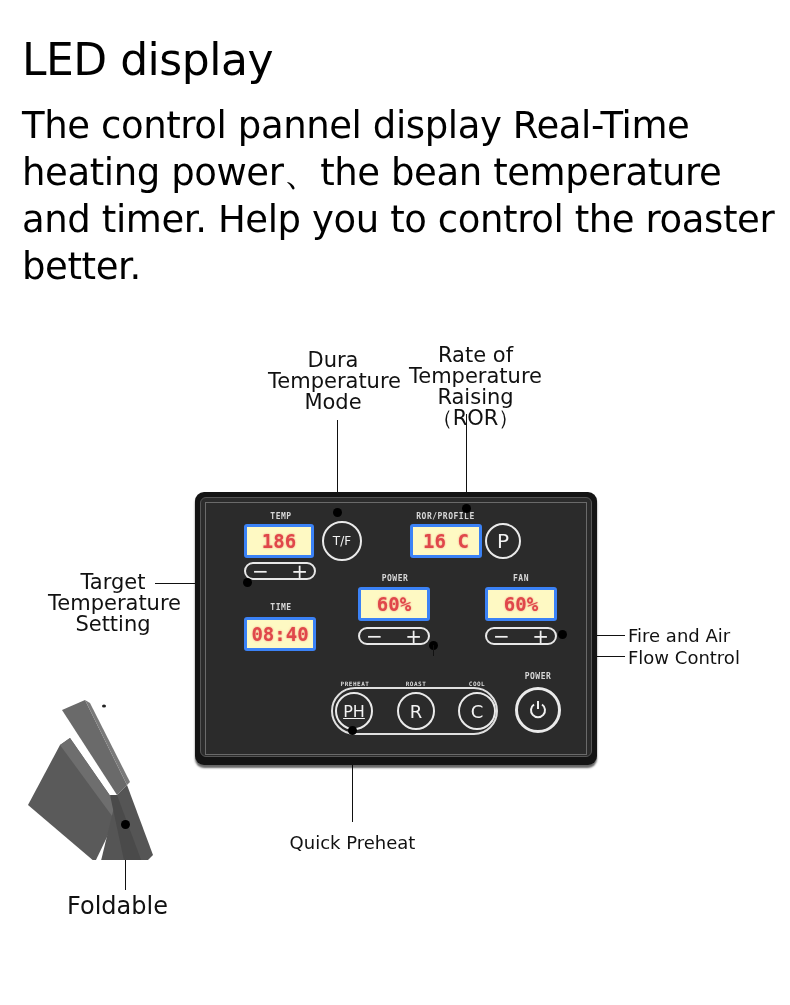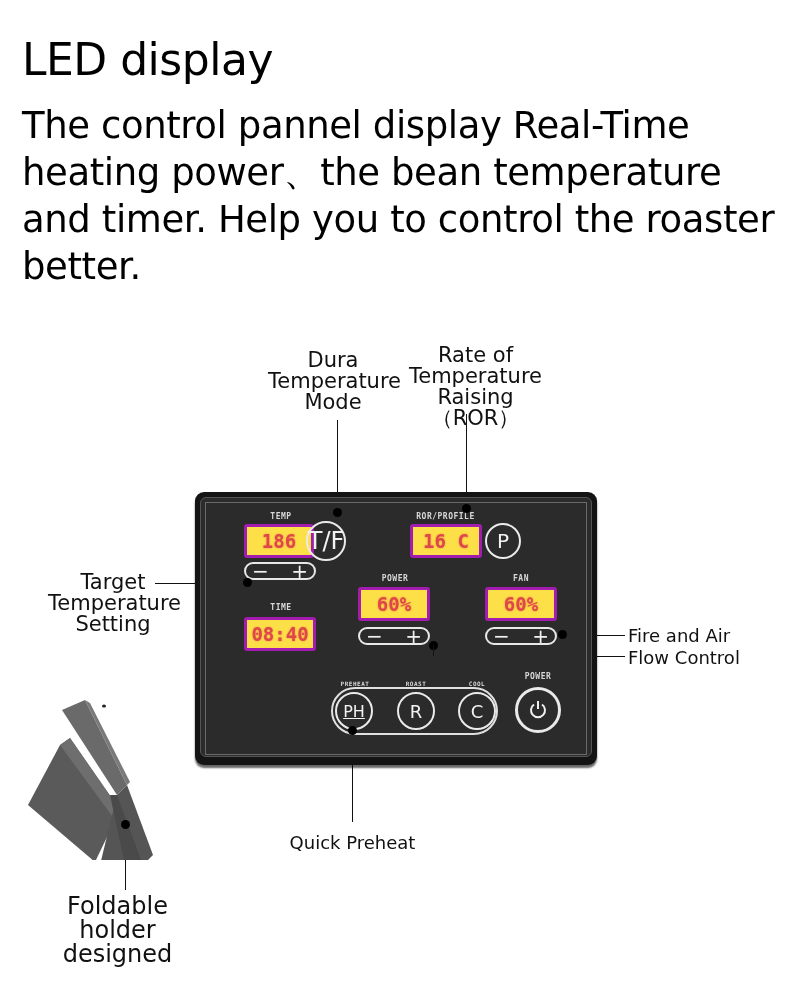--- a/index.html
+++ b/index.html
@@ -33,21 +33,21 @@
     }
     .panel-border {
       position:absolute; left:10px; top:10px; right:10px; bottom:10px;
       border:1px solid #6a6a6a;
     }
     .plabel {
       position:absolute; color:#d8d8d8; font-size:8px; font-weight:bold; letter-spacing:0.5px;
       font-family:"DejaVu Sans Mono", monospace; text-align:center;
     }
     .lcd {
-      position:absolute; background:#fde047; border:3px solid #a21caf; border-radius:3px;
+      position:absolute; background:#fef9c3; border:3px solid #3b82f6; border-radius:3px;
       color:#e0474a; font-family:"DejaVu Sans Mono", monospace; font-size:19px; font-weight:bold;
       display:flex; align-items:center; justify-content:center; letter-spacing:0px;
       text-shadow:0 0 2px rgba(224,71,74,0.6);
     }
     .pm {
       position:absolute; height:18px; border:2px solid #e8e8e8; border-radius:11px;
       color:#f0f0f0; display:flex; align-items:center; justify-content:space-between;
       padding:0 6px; box-sizing:border-box; font-size:20px; line-height:18px;
     }
     .cbtn {
@@ -96,21 +96,20 @@
 </div>
 <div class="line" style="left:563px; top:635px; width:62px; height:1px;"></div>
 <div class="line" style="left:433px; top:656px; width:192px; height:1px;"></div>
 
 <div class="line" style="left:352px; top:730px; width:1px; height:92px;"></div>
 <div class="callout" style="left:270px; top:832px; width:165px; font-size:18px;">Quick Preheat</div>
 
 <div class="line" style="left:125px; top:825px; width:1px; height:65px;"></div>
 <div class="callout" style="left:30px; top:894px; width:175px; font-size:24px; line-height:24px;">
   <div>Foldable</div>
-  <div>holder designed</div>
 </div>
 
 <svg class="holder" viewBox="0 0 130 160">
   <polygon points="35,45 45,38 95,110 70,162 3,105" fill="#5a5a5a"></polygon>
   <polygon points="35,45 45,38 95,110 90,120" fill="#6e6e6e"></polygon>
   <polygon points="37,10 60,0 102,85 92,95" fill="#6a6a6a"></polygon>
   <polygon points="60,0 65,3 105,82 102,85" fill="#7a7a7a"></polygon>
   <polygon points="92,95 102,85 128,155 118,165 75,165" fill="#555"></polygon>
   <polygon points="85,95 92,95 118,165 100,165" fill="#4a4a4a"></polygon>
   <ellipse cx="79" cy="6" rx="2" ry="1.5" fill="#222"></ellipse>
@@ -121,21 +120,21 @@
   <div class="panel-inner"></div>
   <div class="panel-border"></div>
 </div>
 
 <div class="plabel" style="left:246px; top:512px; width:70px;">TEMP</div>
 <div class="lcd" style="left:244px; top:524px; width:64px; height:28px;">186</div>
 <div class="pm" style="left:244px; top:562px; width:72px;">
   <span>−</span>
   <span>+</span>
 </div>
-<div class="cbtn" style="left:306px; top:521px; width:40px; height:40px; font-size:24px;">T/F</div>
+<div class="cbtn" style="left:322px; top:521px; width:40px; height:40px; font-size:12px;">T/F</div>
 
 <div class="plabel" style="left:408px; top:512px; width:75px;">ROR/PROFILE</div>
 <div class="lcd" style="left:410px; top:524px; width:66px; height:28px;">16 C</div>
 <div class="cbtn" style="left:485px; top:523px; width:36px; height:36px; font-size:20px;">P</div>
 
 <div class="plabel" style="left:246px; top:603px; width:70px;">TIME</div>
 <div class="lcd" style="left:244px; top:617px; width:66px; height:28px;">08:40</div>
 
 <div class="plabel" style="left:360px; top:574px; width:70px;">POWER</div>
 <div class="lcd" style="left:358px; top:587px; width:66px; height:28px;">60%</div>

